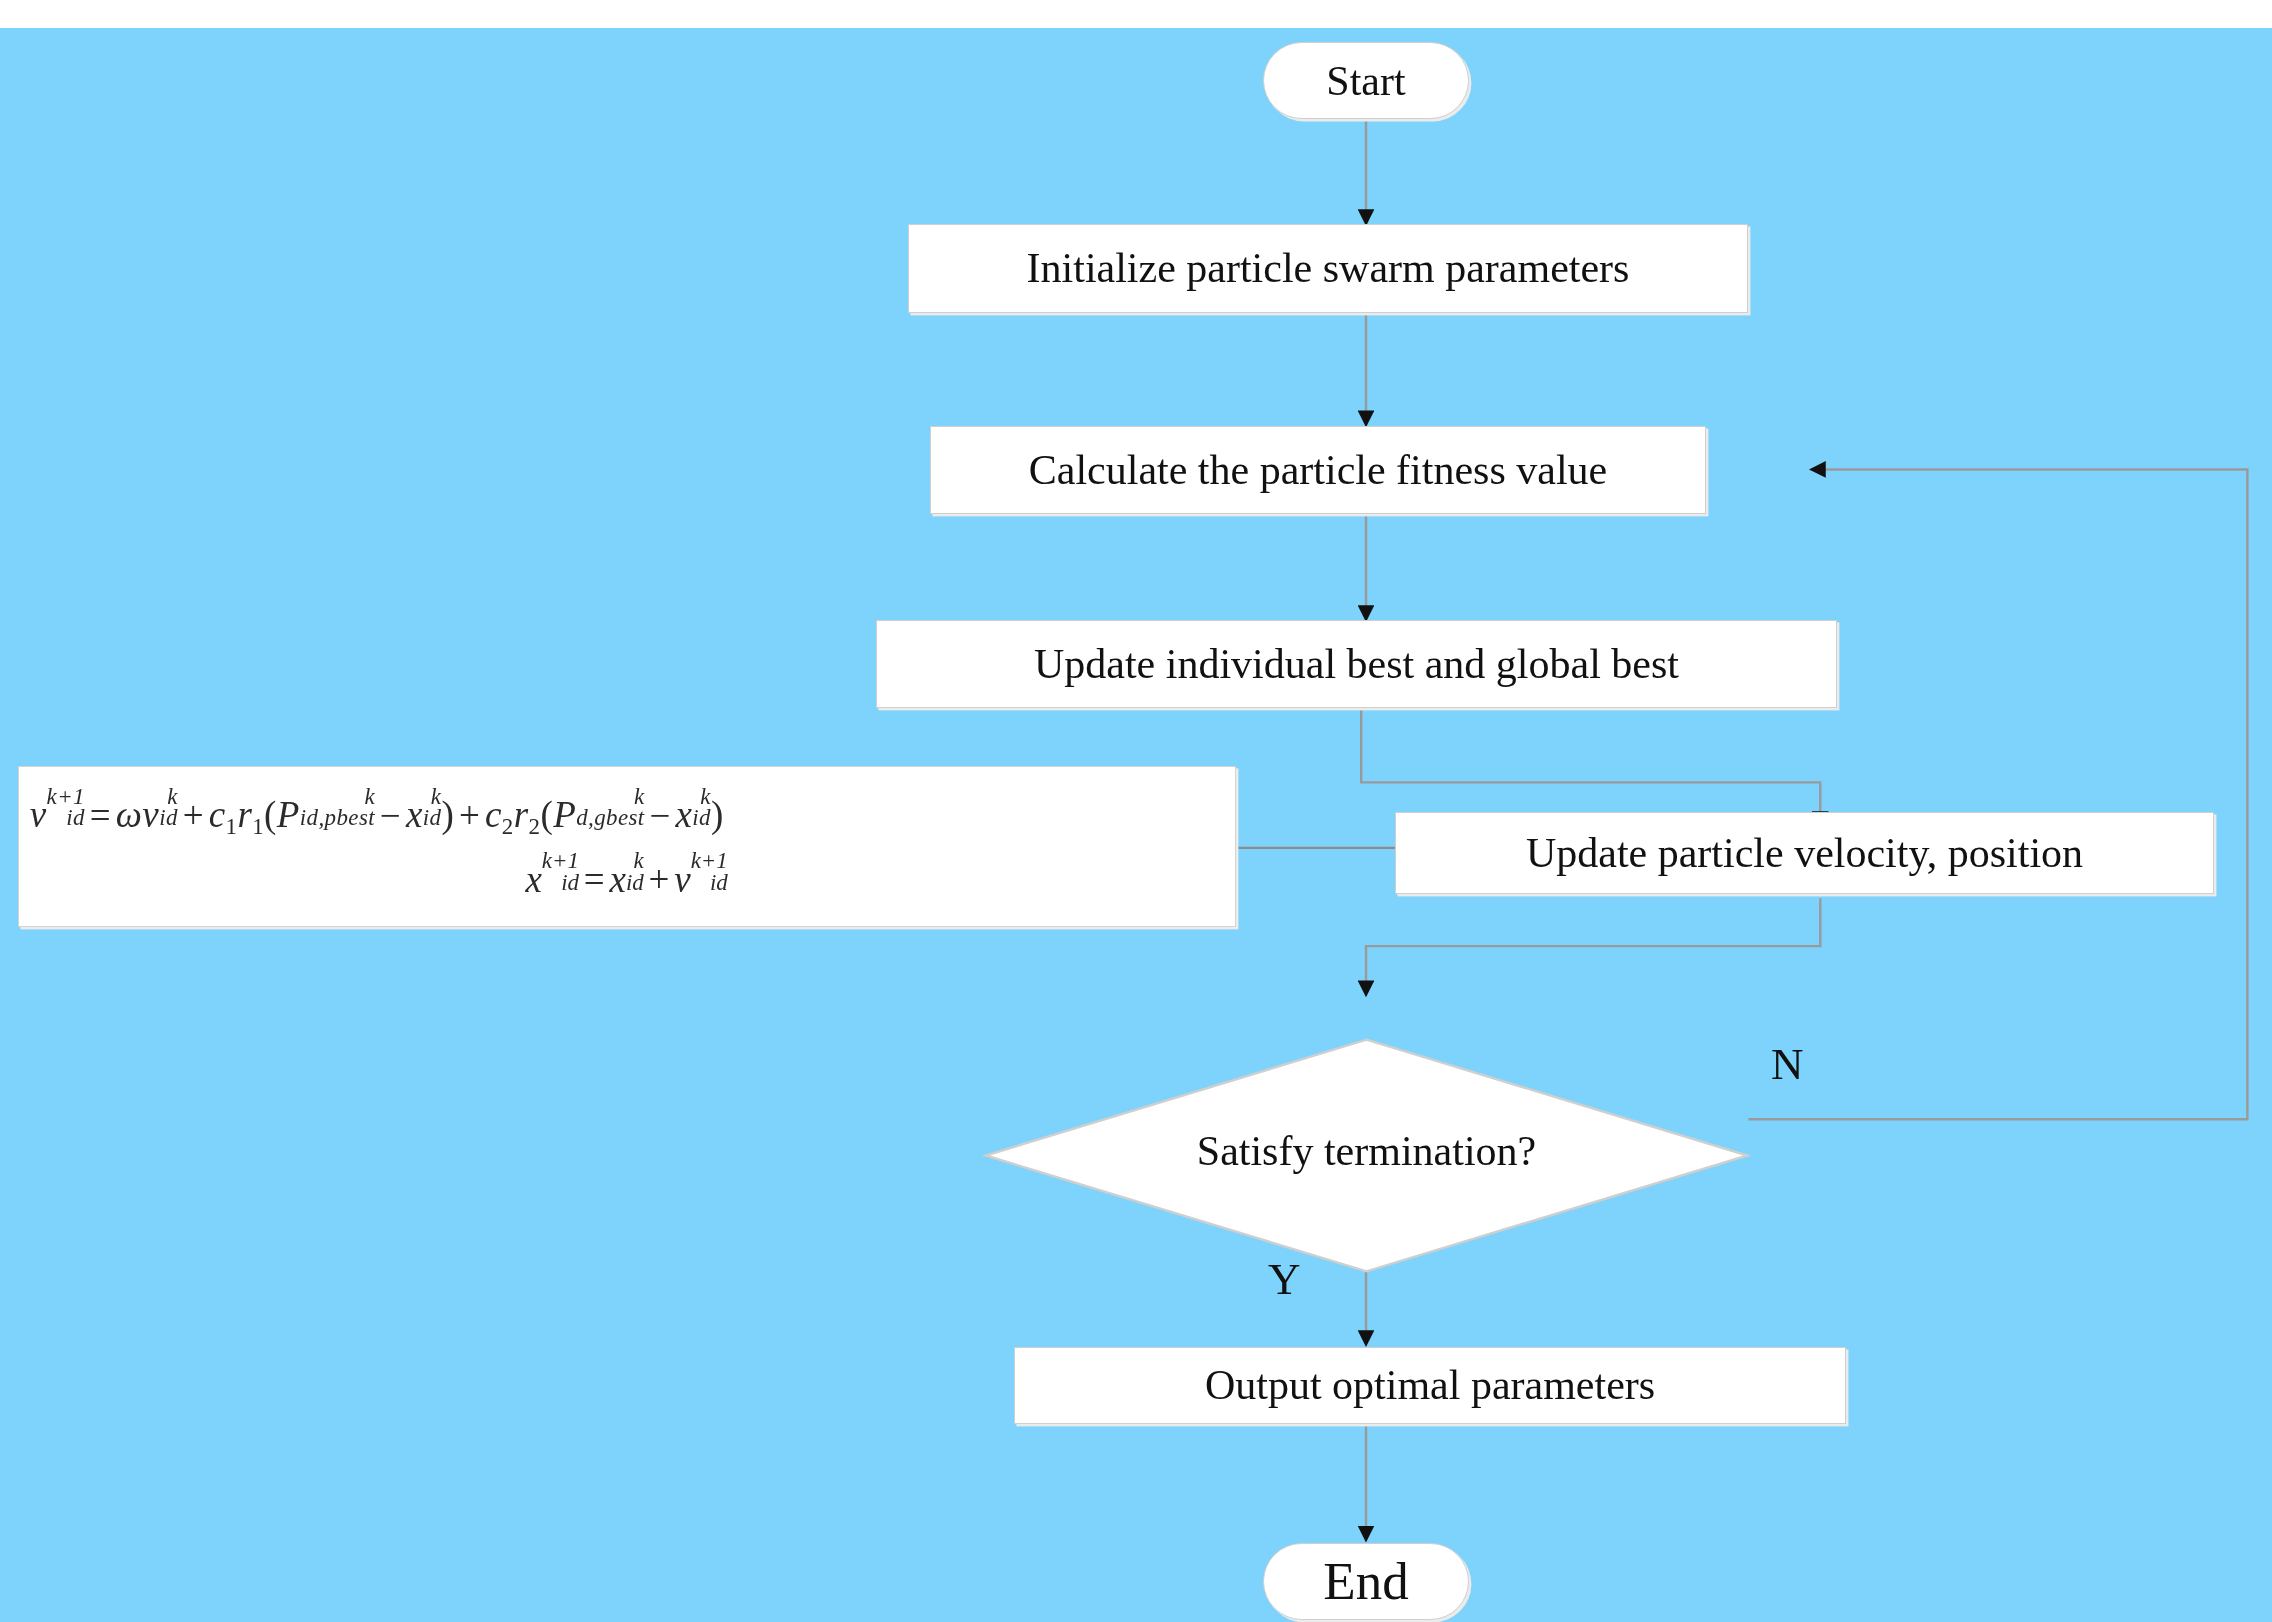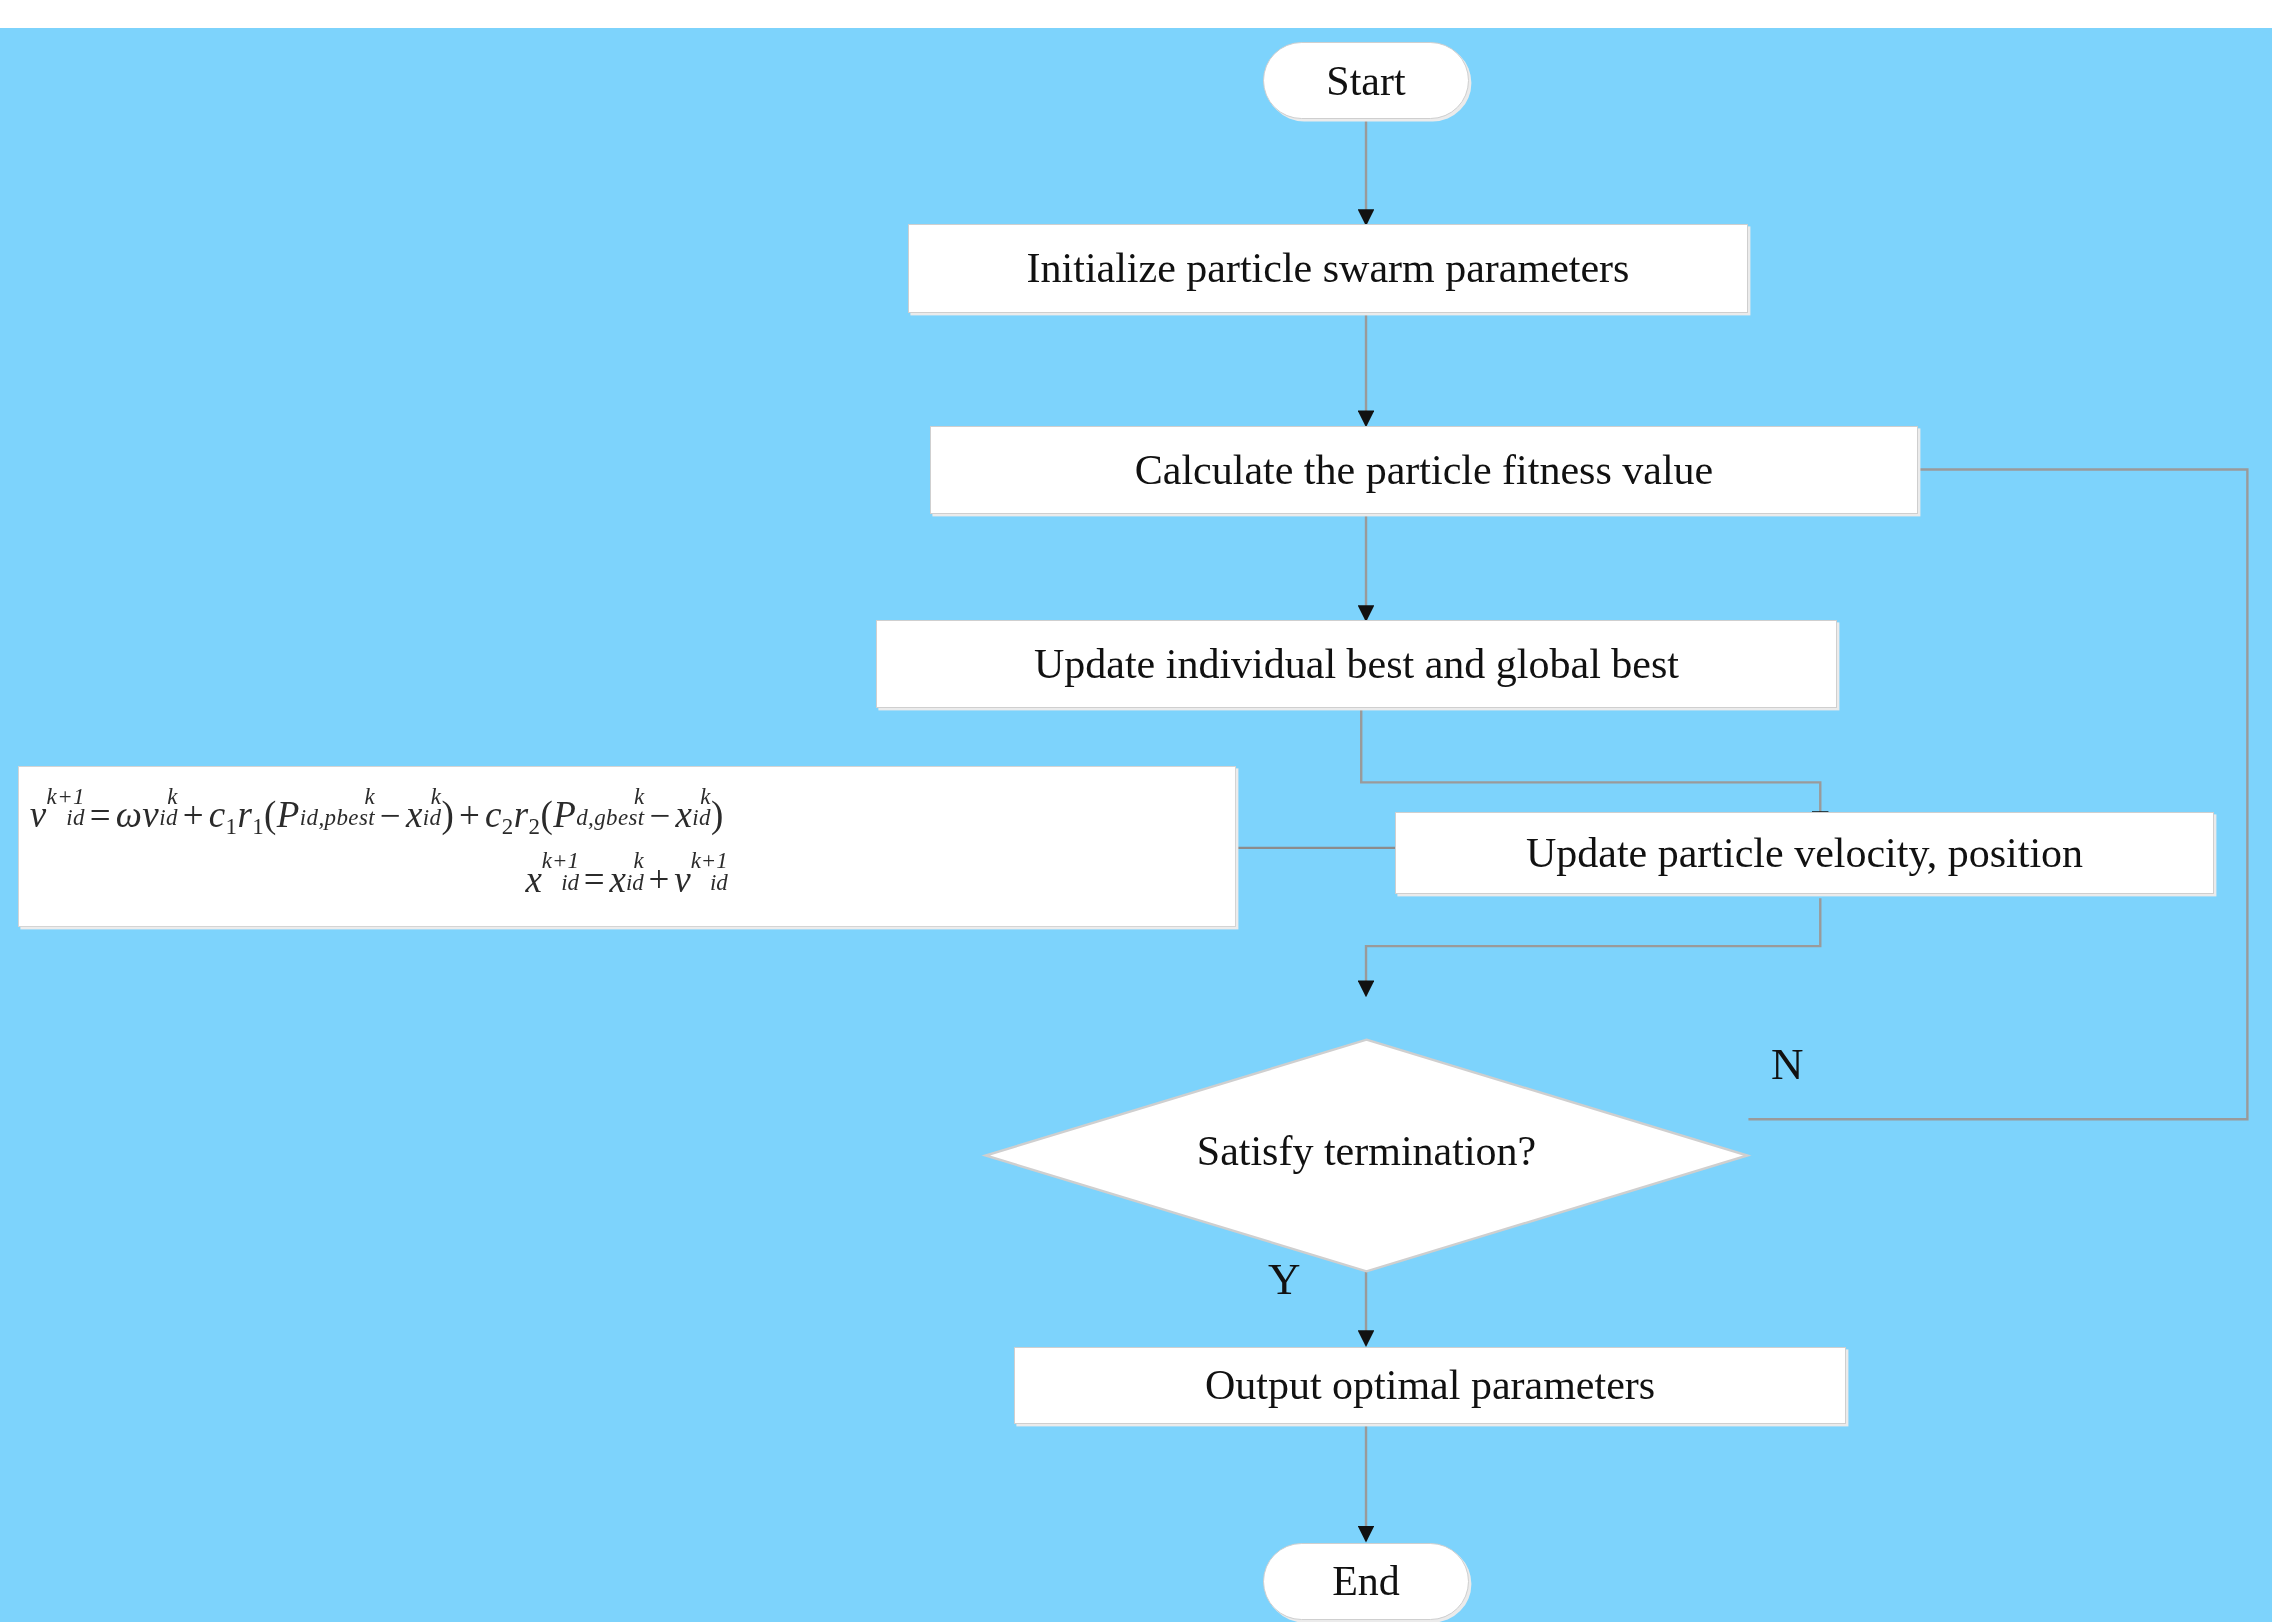--- a/index.html
+++ b/index.html
@@ -133,37 +133,37 @@
   </svg>
 
   <div class="node terminal" style="left:1263px; top:14.4px; width:206px; height:77px; font-size:42px;">
     <span class="node-label">Start</span>
   </div>
 
   <div class="node process" style="left:908px; top:196px; width:840px; height:89px; font-size:42px;">
     <span class="node-label">Initialize particle swarm parameters</span>
   </div>
 
-  <div class="node process" style="left:930px; top:398px; width:988px; height:88px; font-size:42px;">
+  <div class="node process" style="left:930px; top:398px; width:776px; height:88px; font-size:42px;">
     <span class="node-label">Calculate the particle fitness value</span>
   </div>
 
   <div class="node process" style="left:876px; top:592px; width:961px; height:88px; font-size:42px;font-family:Liberation Serif, serif;">
     <span class="node-label">Update individual best and global best</span>
   </div>
 
   <div class="node process" style="left:1395px; top:784px; width:819px; height:82px; font-size:42px;">
     <span class="node-label">Update particle velocity, position</span>
   </div>
 
   <div class="node process" style="left:1014px; top:1319px; width:832px; height:77px; font-size:42px;">
     <span class="node-label">Output optimal parameters</span>
   </div>
 
-  <div class="node terminal" style="left:1263px; top:1515px; width:206px; height:77px; font-size:42px;">
+  <div class="node terminal" style="left:1263px; top:1515px; width:206px; height:77px; font-size:53px;">
     <span class="node-label">End</span>
   </div>
 
   <div class="diamond-wrap" style="left:984px; top:1010px; width:765px; height:235px;">
     <svg width="765" height="235" viewBox="0 0 958 294">
       <polygon points="479,2 956,147 479,292 2,147" fill="#ffffff" stroke="#cfcfcf" stroke-width="3"></polygon>
     </svg>
     <span class="diamond-text" style="top:89px; font-size:42px;">Satisfy termination?</span>
   </div>
 

